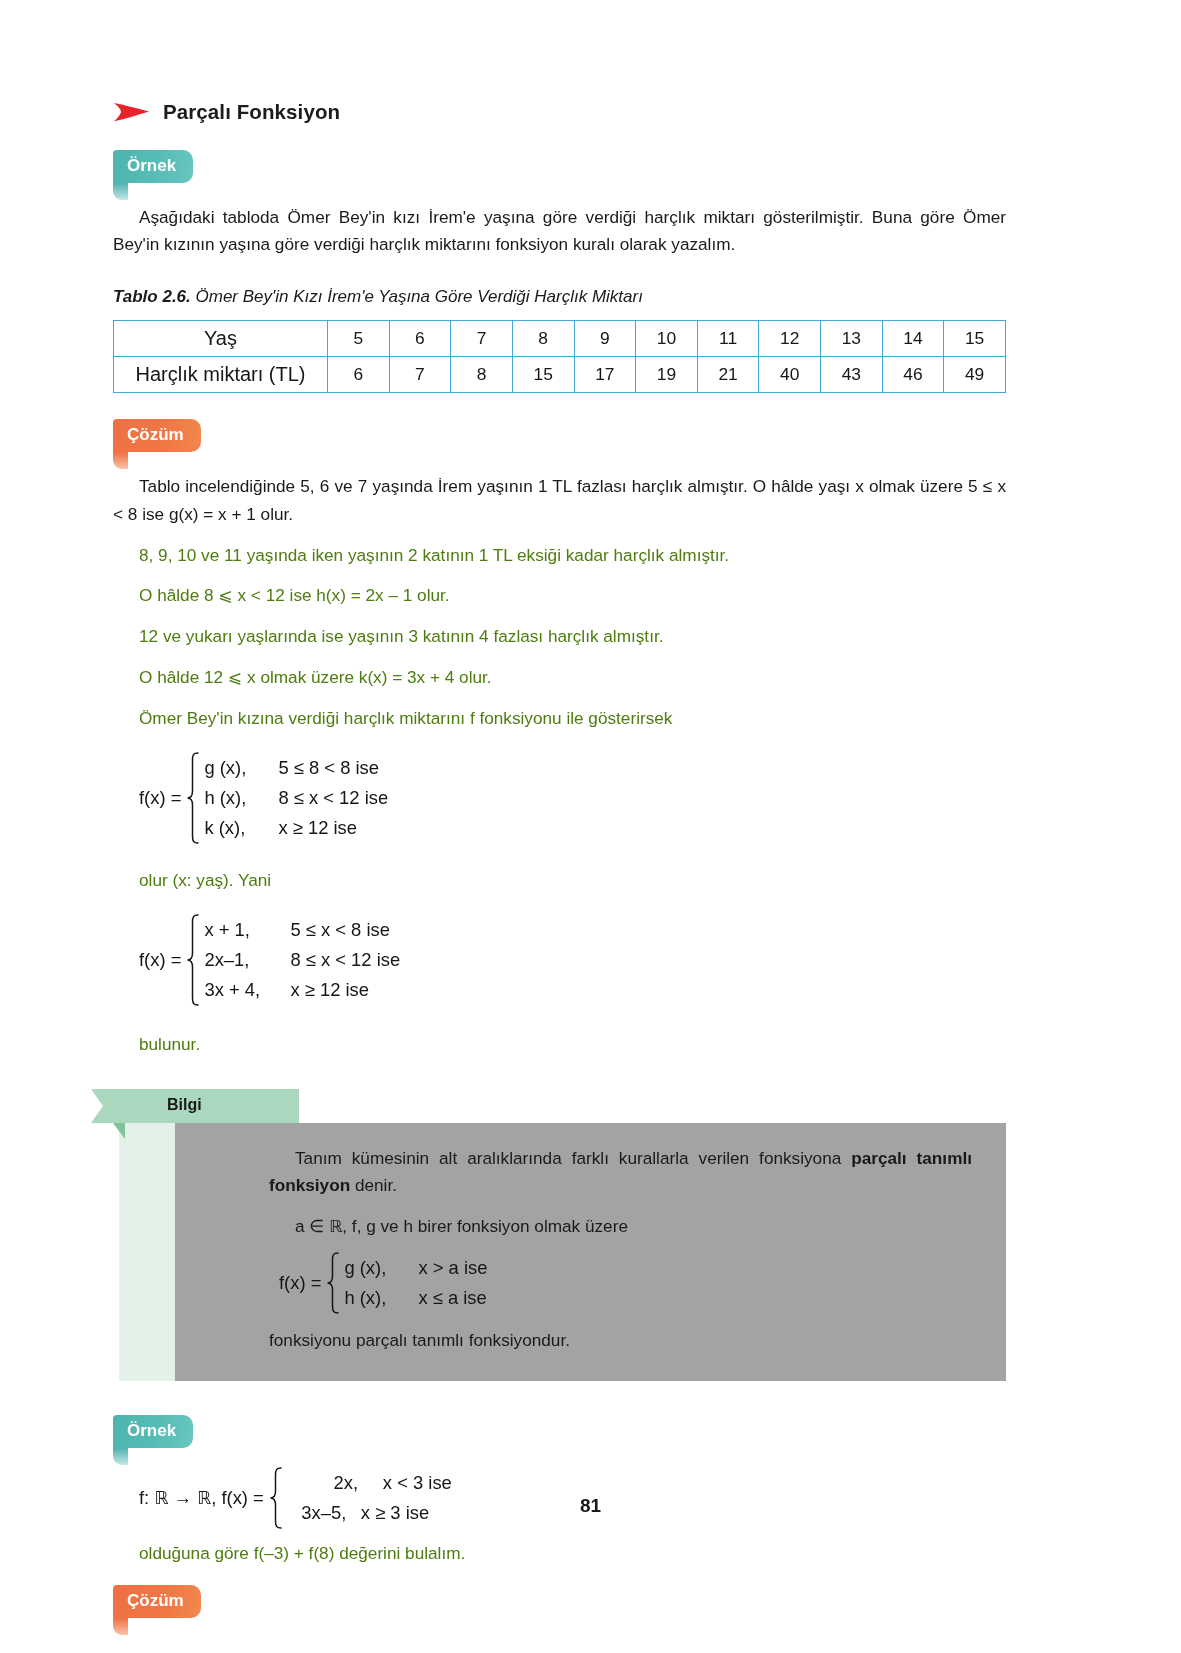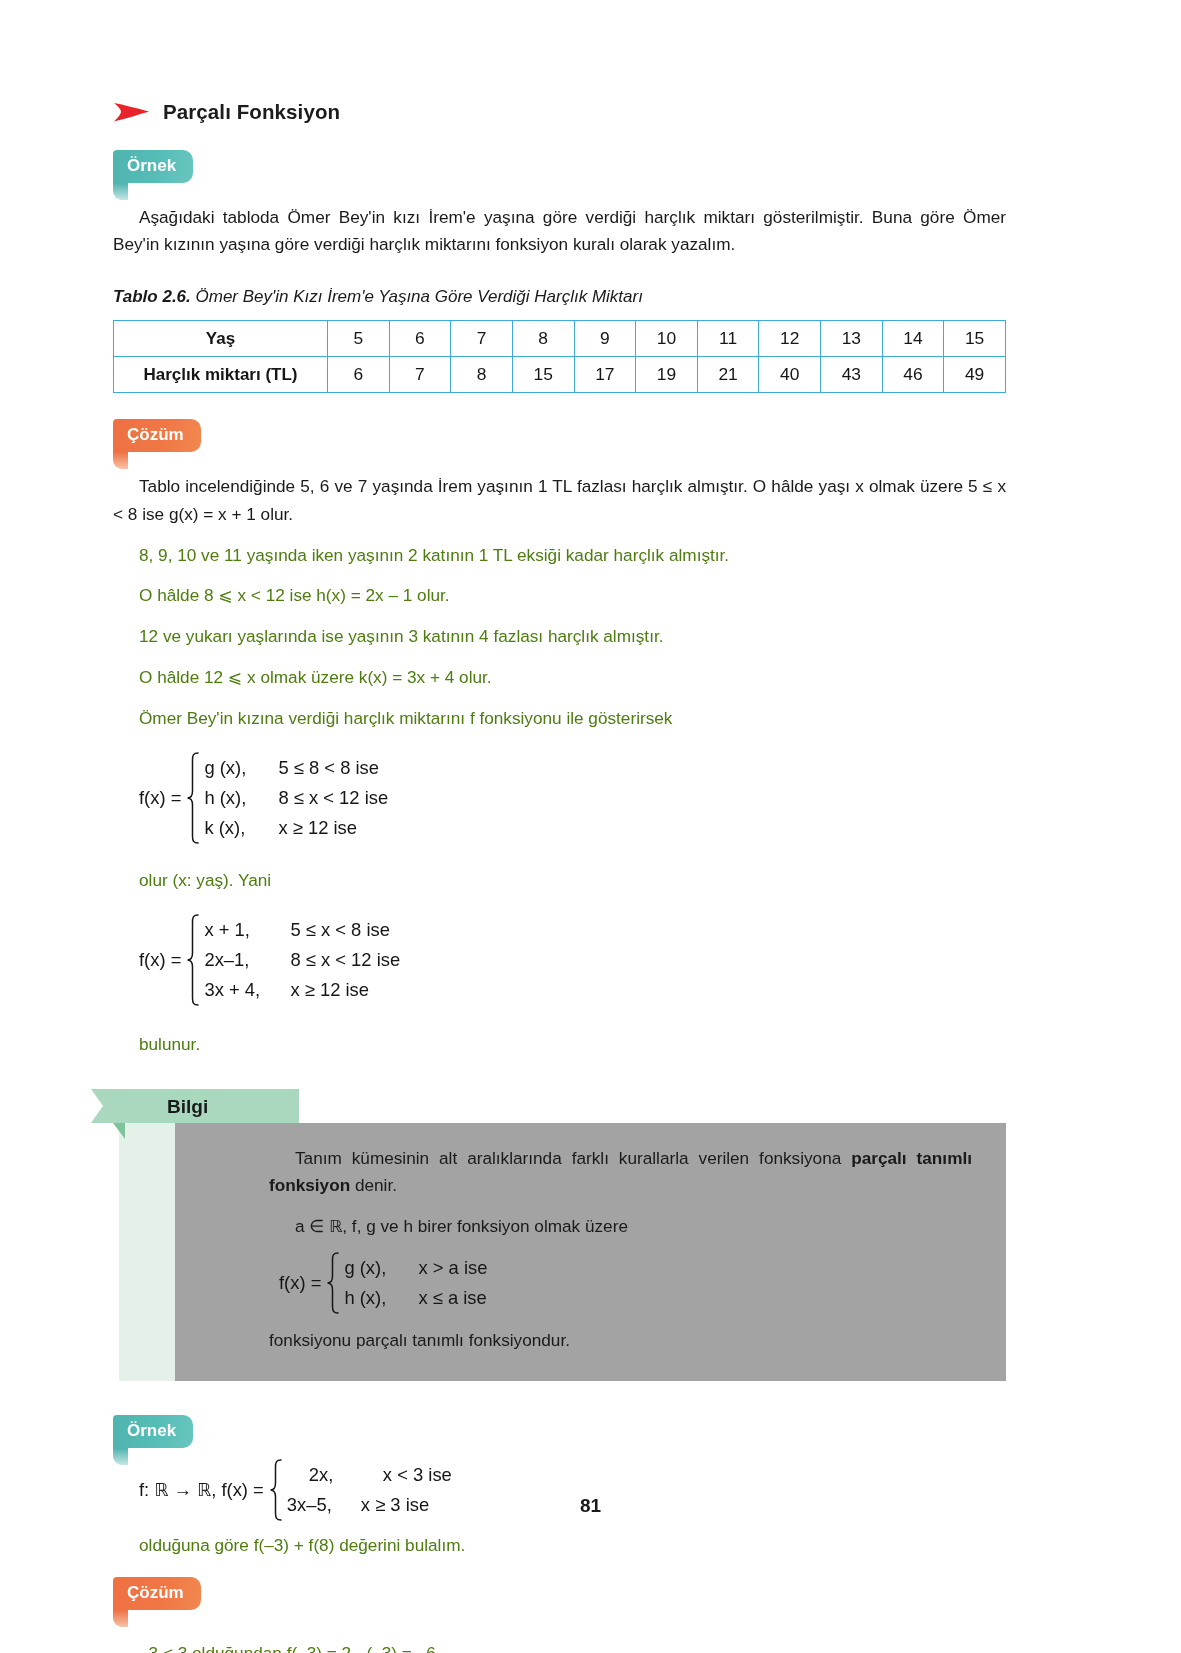--- a/index.html
+++ b/index.html
@@ -119,22 +119,22 @@
   table.data th, table.data td {
     border: 1px solid #3fa9d8;
     height: 35px;
     text-align: center;
     font-size: 17.4px;
     color: #161616;
     padding: 0;
   }
   table.data th.rowhead {
     width: 213px;
-    font-weight: bold;
-    font-size: 17px;
+    font-weight: normal;
+    font-size: 20px;
   }
   table.data td.num { font-weight: normal; }
 
   
   .piecewise {
     display: flex;
     align-items: center;
     margin-top: 18px;
     margin-left: 26px;
     font-size: 18.4px;
@@ -184,21 +184,21 @@
     display: block;
     width: 180px;
     height: 34px;
     background: #a9d8be;
     margin-left: 6px;
   }
   .bilgi-ribbon .label {
     position: absolute;
     left: 48px;
     top: 7px;
-    font-size: 19px;
+    font-size: 16px;
     font-weight: bold;
     color: #1a1a1a;
   }
   .ribbon-tail {
     position: absolute;
     left: -28px;
     top: 0;
     width: 34px;
     height: 50px;
   }
@@ -396,21 +396,21 @@
         </div>
 
         <p class="p-last">fonksiyonu parçalı tanımlı fonksiyondur.</p>
       </div>
     </div>
 
     <div class="tag-wrap" style="margin-top:34px;">
       <span class="tag teal">Örnek</span>
     </div>
 
-    <div class="piecewise" style="margin-left:26px; margin-top:10px;">
+    <div class="piecewise" style="margin-left:26px; margin-top:18px;text-align:center;">
       <span class="pw-lhs"><span>f: </span><span class="bbR">ℝ</span><span> → </span><span class="bbR">ℝ</span><span>, f(x) =</span></span>
       <span class="pw-brace">
         <svg width="15" height="64" viewBox="0 0 15 64" aria-hidden="true">
           <path d="M13 2 C8.5 2 7.5 4 7.5 9 L7.5 25 C7.5 30 6 32 2.5 32 C6 32 7.5 34 7.5 39 L7.5 55 C7.5 60 8.5 62 13 62" fill="none" stroke="#161616" stroke-width="1.5" stroke-linecap="round"></path>
         </svg>
       </span>
       <span class="pw-rows">
         <span class="pw-row" style="padding-left:22px;">
           <span class="pw-expr">2x,</span>
           <span class="pw-cond">x &lt; 3  ise</span>

